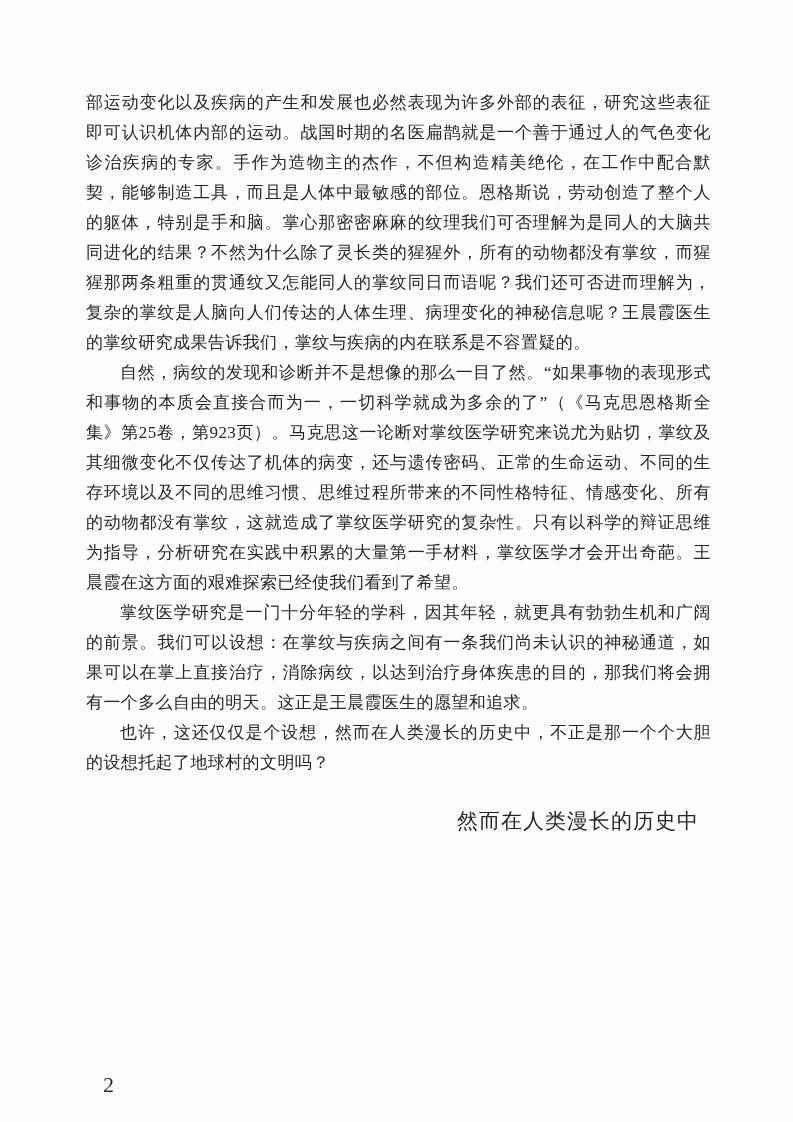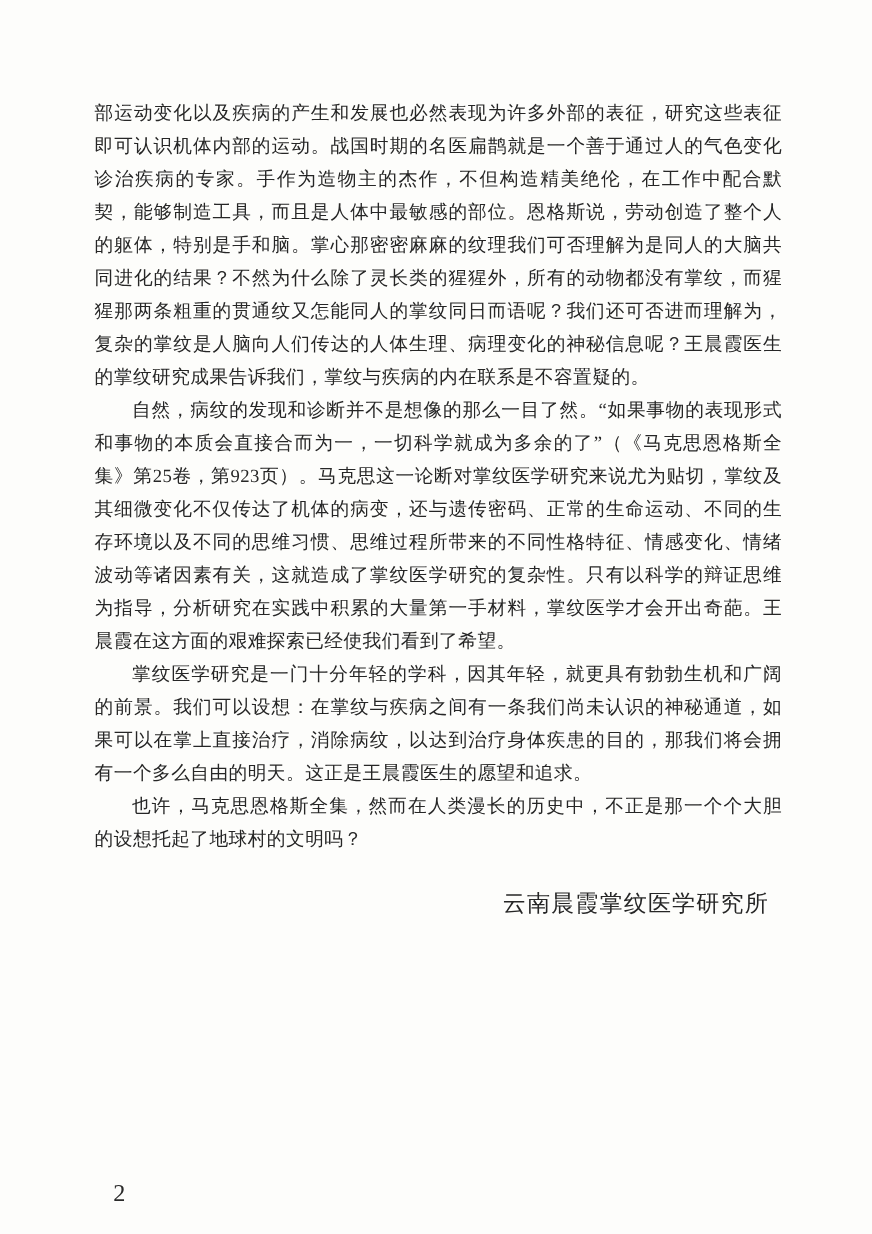--- a/index.html
+++ b/index.html
@@ -48,20 +48,20 @@
     line-height: 26px;
     color: #2a2a2a;
   }
 </style>
 </head>
 <body>
 
 <div class="page">
   <div class="text-block">
     <p class="para">部运动变化以及疾病的产生和发展也必然表现为许多外部的表征，研究这些表征即可认识机体内部的运动。战国时期的名医扁鹊就是一个善于通过人的气色变化诊治疾病的专家。手作为造物主的杰作，不但构造精美绝伦，在工作中配合默契，能够制造工具，而且是人体中最敏感的部位。恩格斯说，劳动创造了整个人的躯体，特别是手和脑。掌心那密密麻麻的纹理我们可否理解为是同人的大脑共同进化的结果？不然为什么除了灵长类的猩猩外，所有的动物都没有掌纹，而猩猩那两条粗重的贯通纹又怎能同人的掌纹同日而语呢？我们还可否进而理解为，复杂的掌纹是人脑向人们传达的人体生理、病理变化的神秘信息呢？王晨霞医生的掌纹研究成果告诉我们，掌纹与疾病的内在联系是不容置疑的。</p>
-    <p class="para indent">自然，病纹的发现和诊断并不是想像的那么一目了然。“如果事物的表现形式和事物的本质会直接合而为一，一切科学就成为多余的了”（《马克思恩格斯全集》第25卷，第923页）。马克思这一论断对掌纹医学研究来说尤为贴切，掌纹及其细微变化不仅传达了机体的病变，还与遗传密码、正常的生命运动、不同的生存环境以及不同的思维习惯、思维过程所带来的不同性格特征、情感变化、情绪波动等诸因素有关，这就造成了掌纹医学研究的复杂性。只有以科学的辩证思维为指导，分析研究在实践中积累的大量第一手材料，掌纹医学才会开出奇葩。王晨霞在这方面的艰难探索已经使我们看到了希望。</p>
+    <p class="para indent">自然，病纹的发现和诊断并不是想像的那么一目了然。“如果事物的表现形式和事物的本质会直接合而为一，一切科学就成为多余的了”（《马克思恩格斯全集》第25卷，第923页）。马克思这一论断对掌纹医学研究来说尤为贴切，掌纹及其细微变化不仅传达了机体的病变，还与遗传密码、正常的生命运动、不同的生存环境以及不同的思维习惯、思维过程所带来的不同性格特征、情感变化、所有的动物都没有掌纹，这就造成了掌纹医学研究的复杂性。只有以科学的辩证思维为指导，分析研究在实践中积累的大量第一手材料，掌纹医学才会开出奇葩。王晨霞在这方面的艰难探索已经使我们看到了希望。</p>
     <p class="para indent">掌纹医学研究是一门十分年轻的学科，因其年轻，就更具有勃勃生机和广阔的前景。我们可以设想：在掌纹与疾病之间有一条我们尚未认识的神秘通道，如果可以在掌上直接治疗，消除病纹，以达到治疗身体疾患的目的，那我们将会拥有一个多么自由的明天。这正是王晨霞医生的愿望和追求。</p>
-    <p class="para indent">也许，马克思恩格斯全集，然而在人类漫长的历史中，不正是那一个个大胆的设想托起了地球村的文明吗？</p>
+    <p class="para indent">也许，这还仅仅是个设想，然而在人类漫长的历史中，不正是那一个个大胆的设想托起了地球村的文明吗？</p>
   </div>
-  <p class="signature">云南晨霞掌纹医学研究所</p>
+  <p class="signature">然而在人类漫长的历史中</p>
 </div>
 
 <div class="page-number">2</div>
 
 </body></html>

